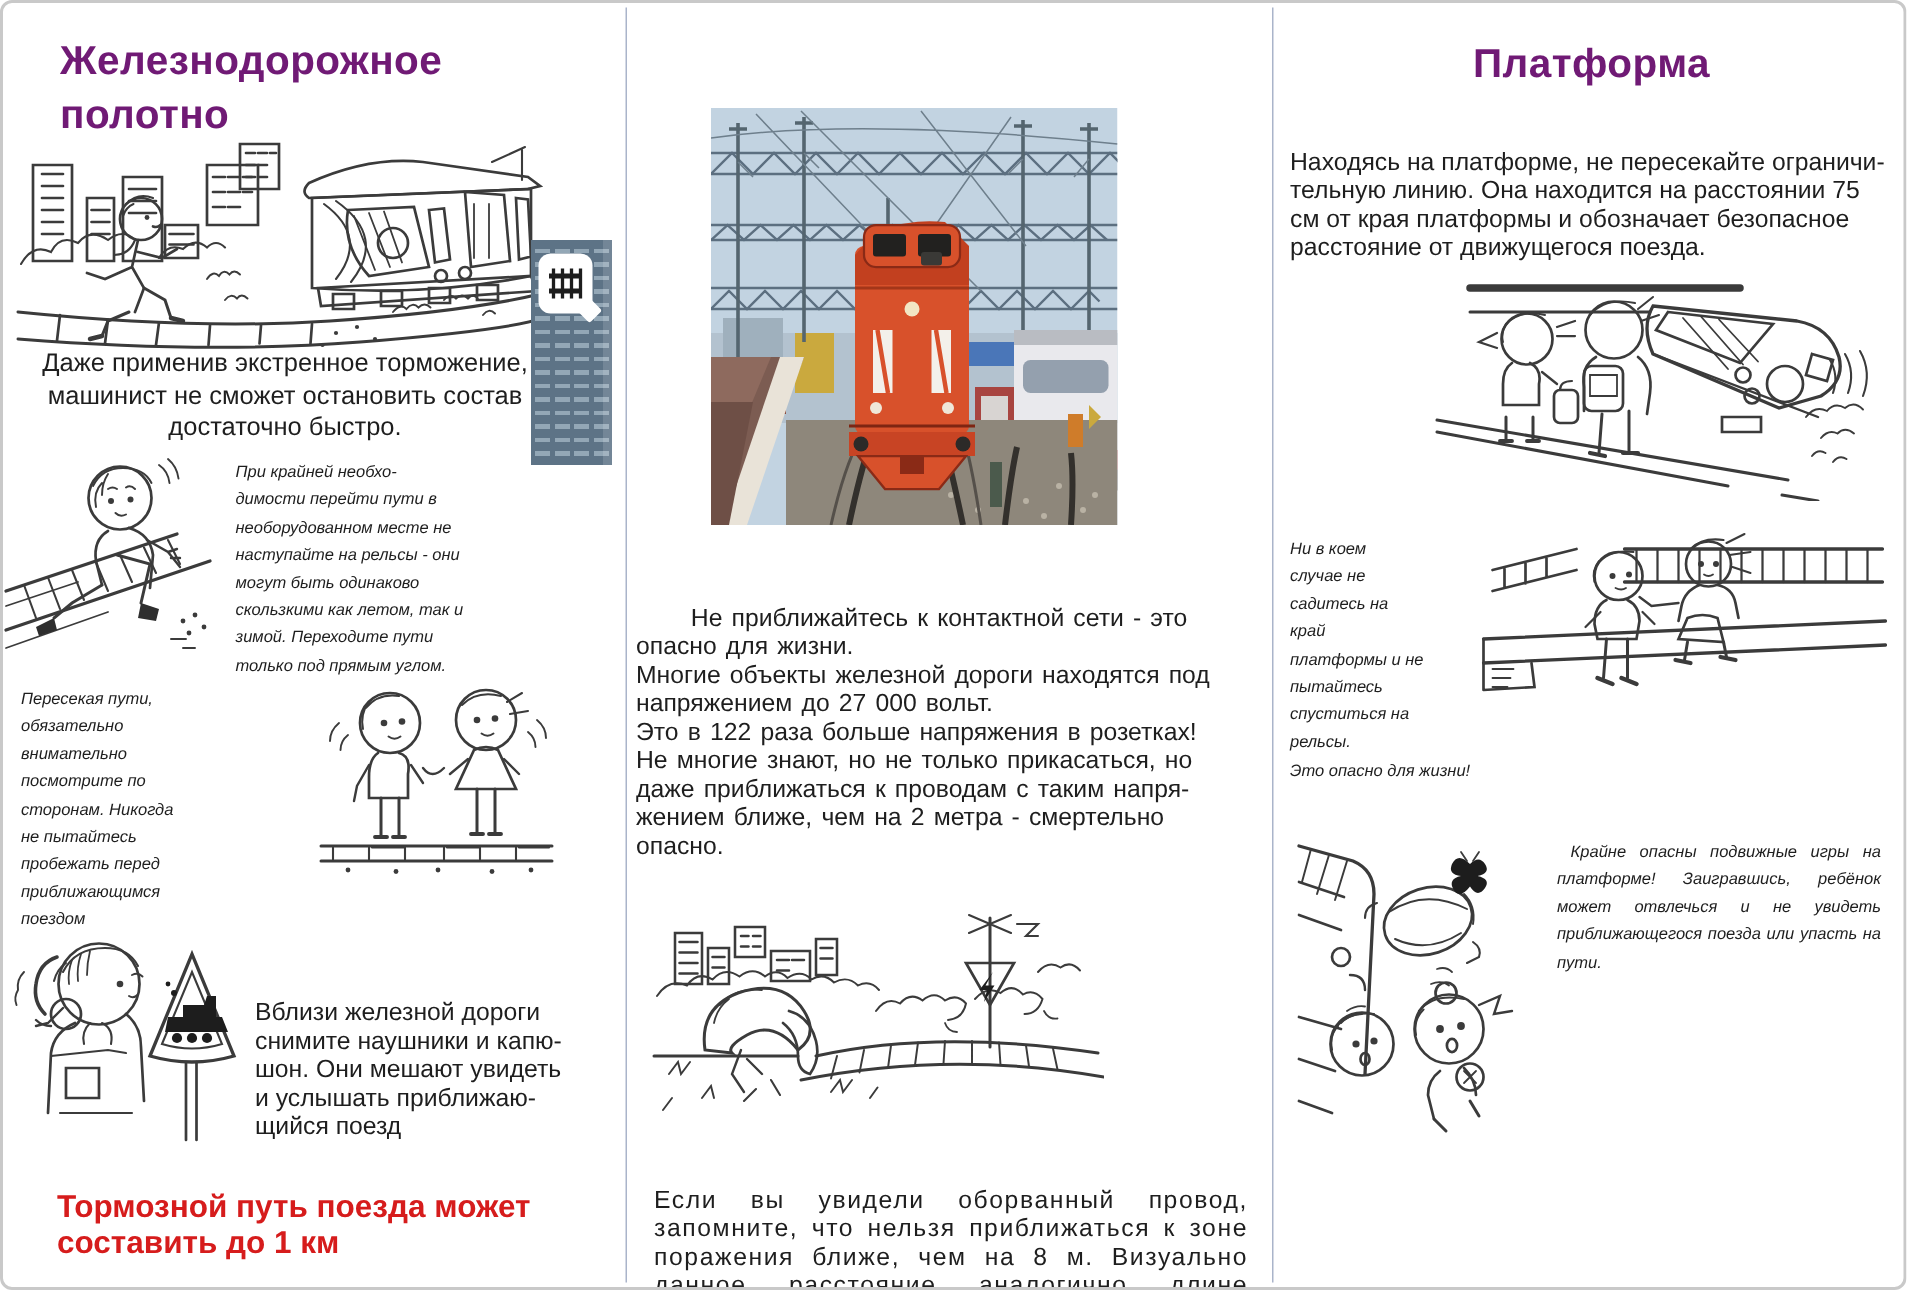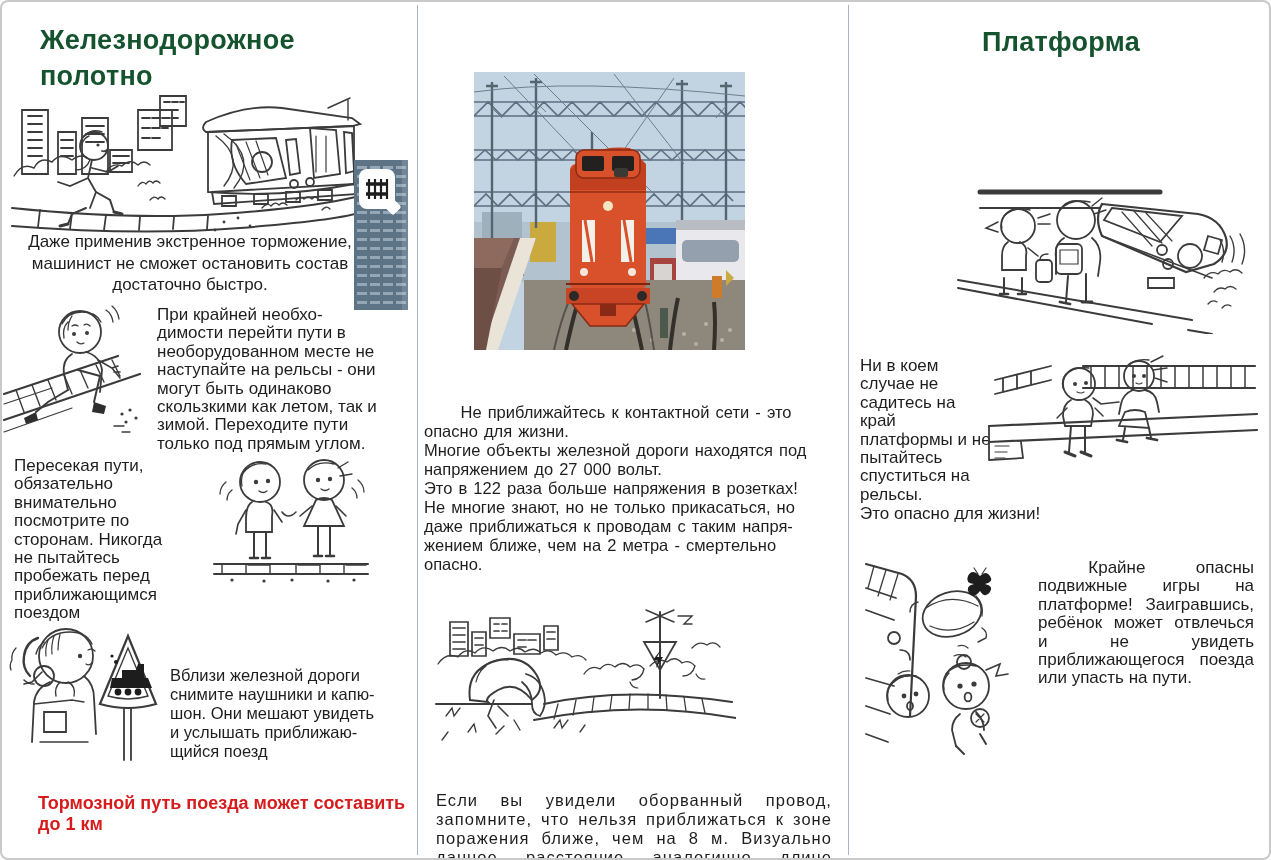--- a/index.html
+++ b/index.html
@@ -5,26 +5,26 @@
   html,body{margin:0;padding:0;background:#fff;}
   .page{
     position:relative;width:1271px;height:860px;box-sizing:border-box;
     background:#fff;border:2px solid #c9c9c9;border-radius:8px;overflow:hidden;
     font-family:"Liberation Sans",sans-serif;color:#1e1e1e;
   }
   .panel{position:absolute;inset:0;}
   .divider{position:absolute;top:3px;bottom:3px;width:1px;background:#aab4ca;}
   .abs{position:absolute;}
   .preline{white-space:pre-line;}
-  .title{font-size:27px;line-height:36px;font-weight:600;color:#14532d;letter-spacing:.3px;}
+  .title{font-size:27px;line-height:36px;font-weight:600;color:#701a75;letter-spacing:.3px;}
   .center{text-align:center;}
   .body17{font-size:17px;line-height:21.5px;text-align:center;}
-  .body16{font-size:17px;line-height:18.4px;}
+  .body16{font-size:11px;line-height:18.4px;font-style:italic;}
   .body16b{font-size:16.5px;line-height:19px;}
-  .warning{font-size:18px;font-weight:bold;color:#d61c1c;}
+  .warning{font-size:21px;font-weight:bold;color:#d61c1c;}
   .just{text-align:justify;}
   .sp1{letter-spacing:1.05px;word-spacing:3px;margin-top:44px;}
   .wsp{word-spacing:1.5px;}
   .pz{margin:0 0 0 0;}
   
   .bluebox{
     background:
       repeating-linear-gradient(90deg,#5d7386 0 3px,transparent 3px 13px),
       repeating-linear-gradient(0deg,transparent 0 6px,#93a7b6 6px 9px),
       #5d7386;
@@ -362,20 +362,24 @@
       <path d="M12 108l6-8l2 8l6-8M34 124l6-8l2 8M120 120l6-8l2 8l6-8M146 124l5-7M8 132l6-8" stroke-width="1.3"></path>
     </svg>
 
     <div class="abs body16b just sp1" style="left:434px;top:745px;width:396px">Если вы увидели оборванный провод, запомните, что нельзя приближаться к зоне поражения ближе, чем на 8 м. Визуально данное расстояние аналогично длине рейсового автобуса.</div>
   </section>
 
   <section class="panel">
 
     <div class="abs title center" style="left:847px;top:22px;width:424px">Платформа</div>
 
+    <div class="abs body16b preline" style="left:858px;top:97px;width:404px">Находясь на платформе, не пересекайте ограничи-
+тельную линию. Она находится на расстоянии 75
+см от края платформы и обозначает безопасное
+расстояние от движущегося поезда.</div>
 
     <svg class="abs ill" style="left:950px;top:182px" width="300" height="150" viewBox="0 0 300 150" fill="none" stroke="#3b3b3b" stroke-width="1.8" stroke-linecap="round">
       <path d="M28 8h180" stroke-width="5"></path>
       <path d="M28 24h120" stroke-width="2"></path>
 
       <path d="M150 20l96 10q22 4 28 24q4 16-12 26l-28 8l-84-36q-8-18 0-32z" stroke-width="2.2"></path>
       <path d="M160 24l70 8l-22 26l-56-22z" stroke-width="1.8"></path>
       <path d="M170 28l30 34M182 27l28 32M194 29l26 28" stroke-width="1.2"></path>
       <path d="M150 52l110 42" stroke-width="1.6"></path>
       <circle cx="238" cy="72" r="12"></circle>

